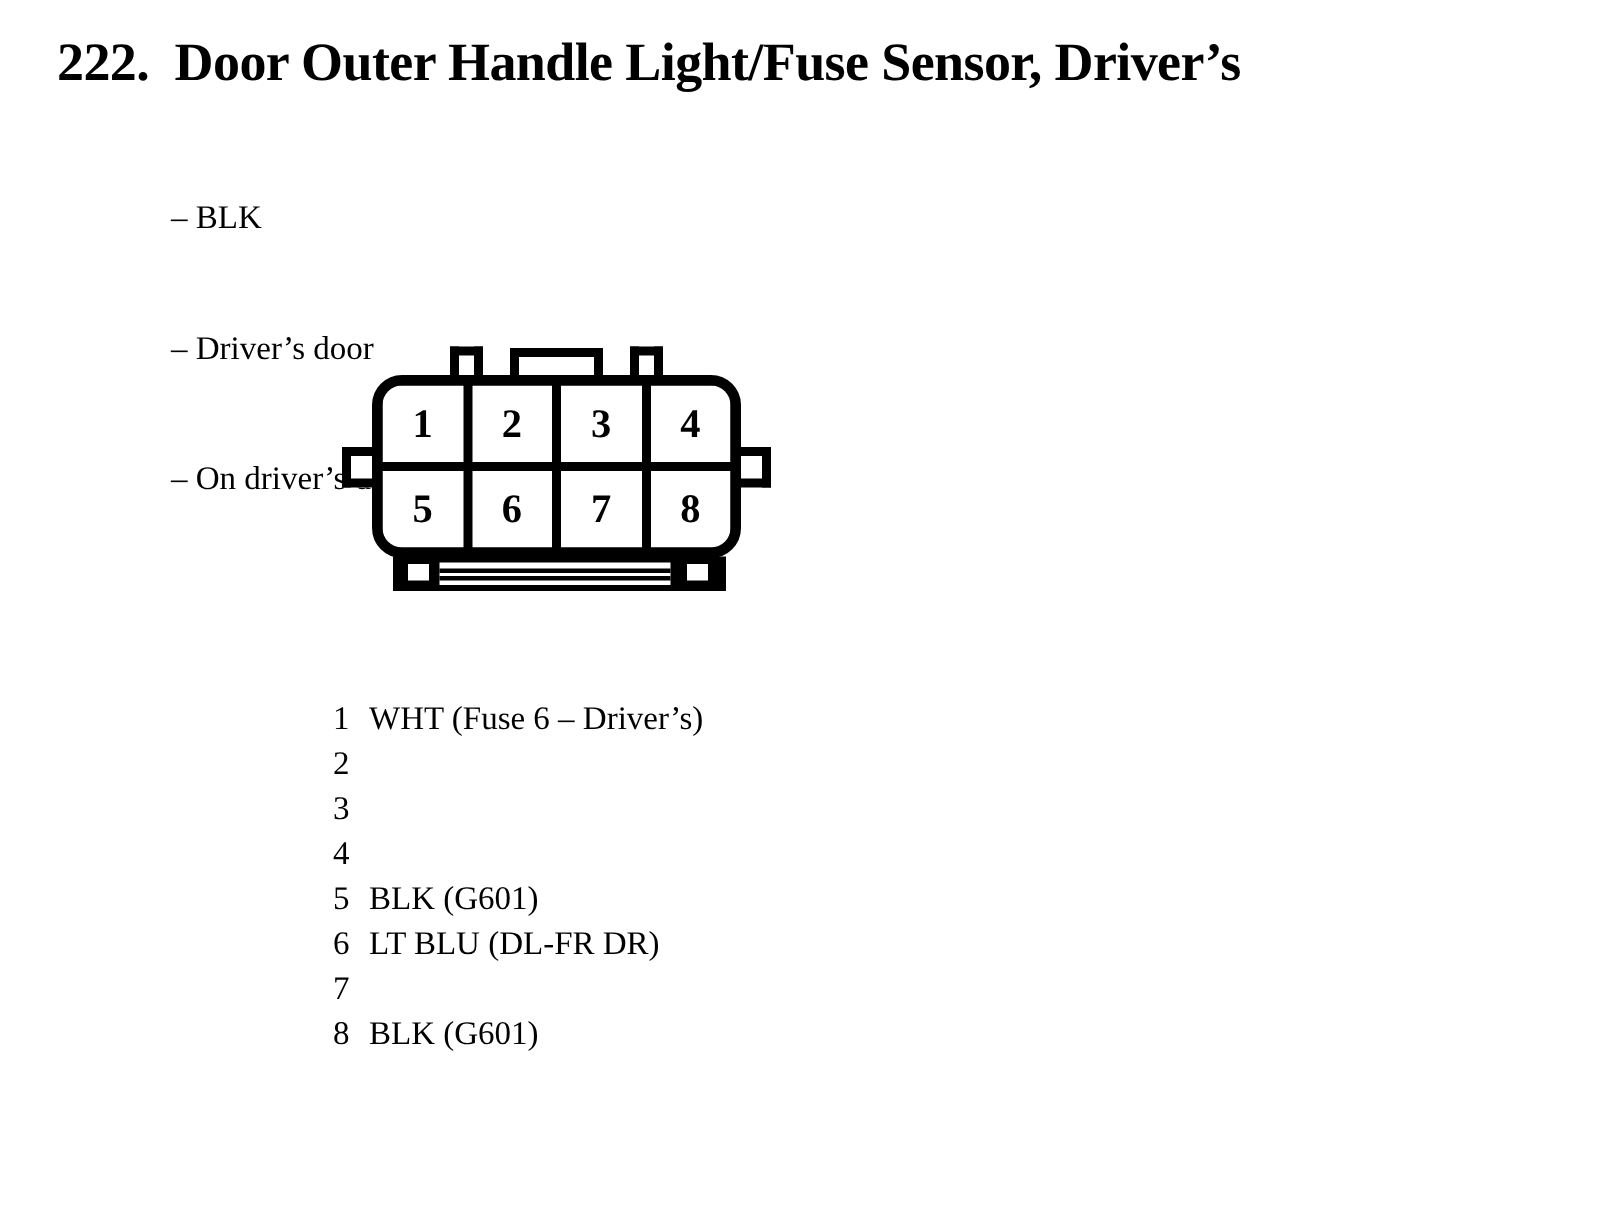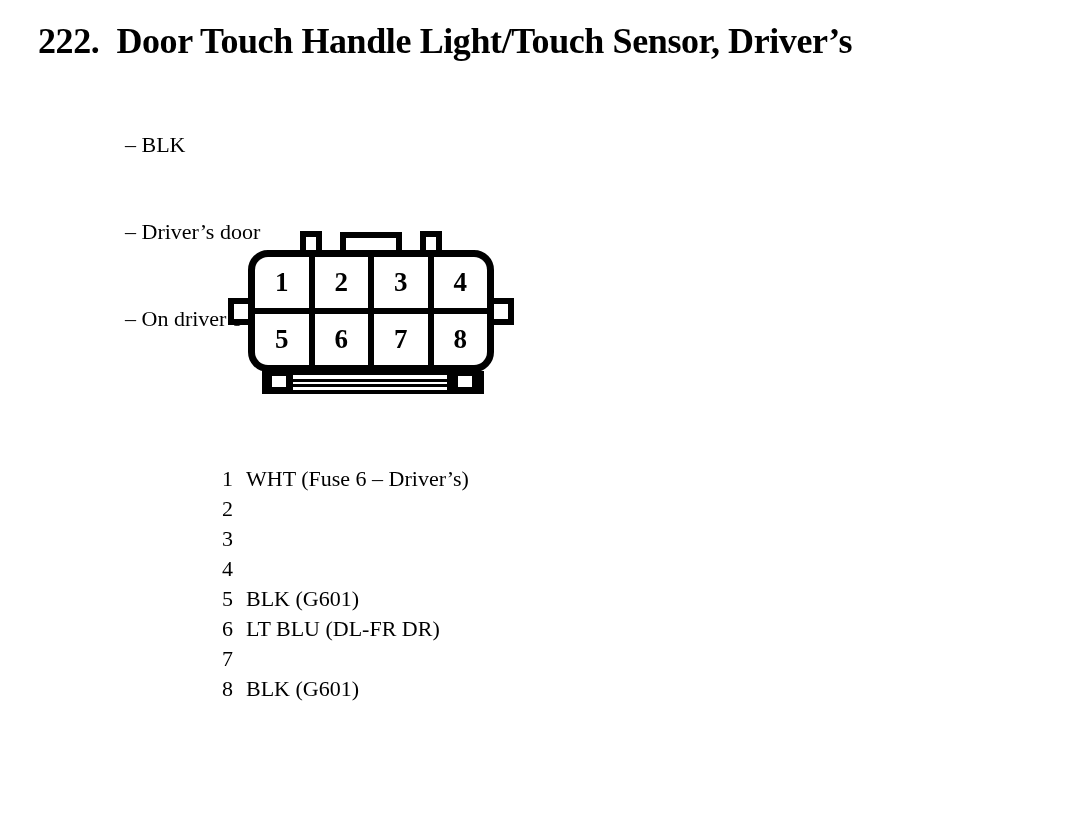--- a/index.html
+++ b/index.html
@@ -23,21 +23,21 @@
     font-weight: bold;
     font-size: 36px;
     letter-spacing: -0.4px;
     white-space: nowrap;
   }
   .heading .num { margin-right: 17px; }
 
   
   .notes {
     position: absolute;
-    left: 125px;
+    left: 114px;
     top: 72px;
     font-size: 22px;
     line-height: 29px;
     white-space: pre;
   }
 
   
   .connector {
     position: absolute;
     left: 228px;
@@ -145,21 +145,21 @@
     flex: 0 0 auto;
   }
 </style>
 </head>
 <body>
 
 <div class="page">
 
   <div class="heading">
     <span class="num">222.</span>
-    <span>Door Touch Handle Light/Touch Sensor, Driver’s</span>
+    <span>Door Outer Handle Light/Fuse Sensor, Driver’s</span>
   </div>
 
   <div class="notes">
     <div>– BLK</div>
     <div>– Driver’s door</div>
     <div>– On driver’s door wire harness B</div>
   </div>
 
   <div class="connector">
     <div class="tab top tab-top-left"></div>

